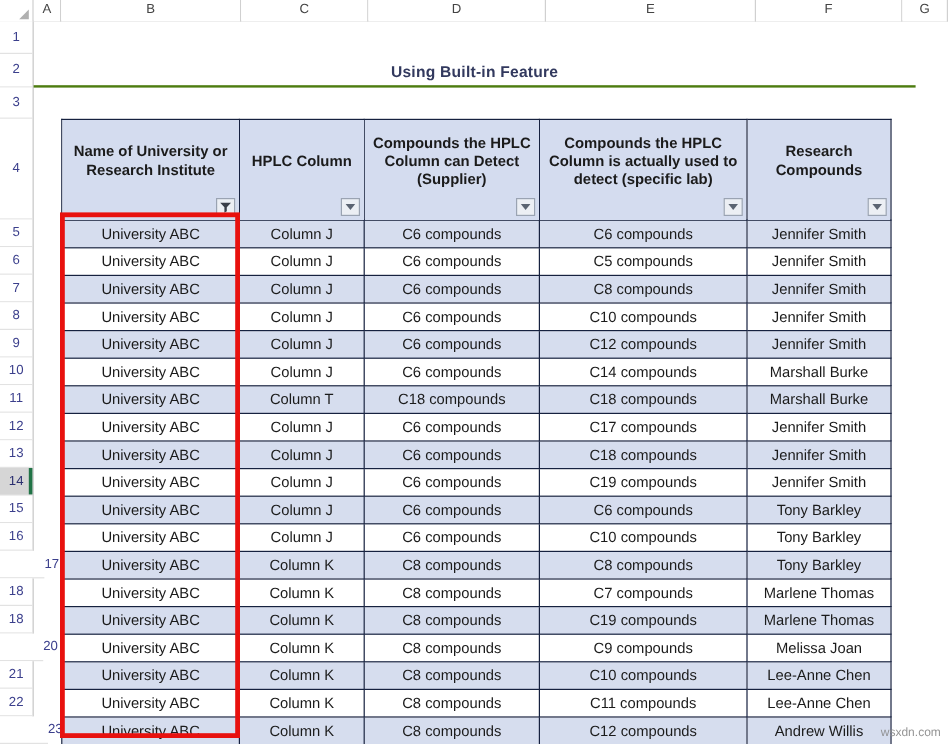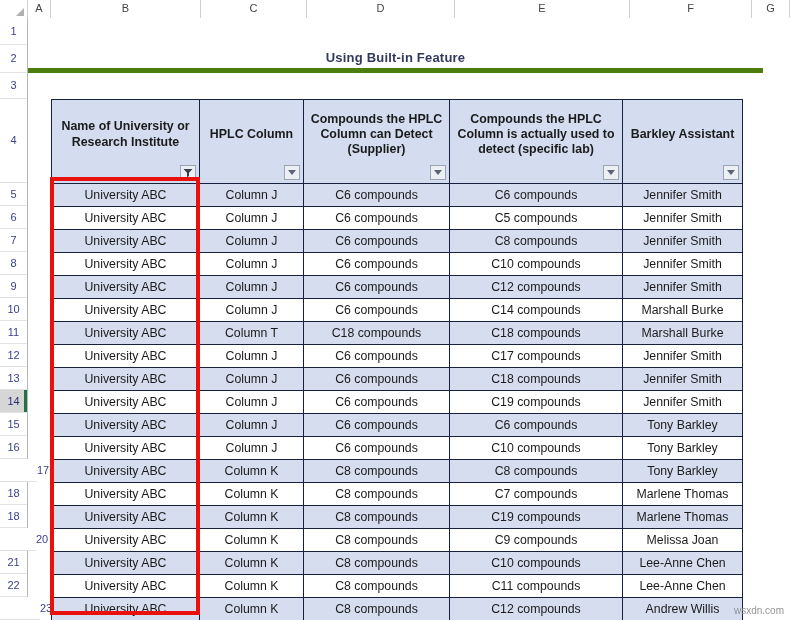--- a/index.html
+++ b/index.html
@@ -63,21 +63,21 @@
     position: absolute; right: 0; top: 0;
     width: 3px; height: 100%;
     background: #217346;
   }
 
   
   .title-band {
     position: absolute;
     left: 28px; top: 47px;
     width: 735px; height: 26px;
-    border-bottom: 5px solid #4d7c0f;
+    border-bottom: 2px solid #4d7c0f;
   }
   .title-text {
     width: 100%; height: 100%;
     display: flex; align-items: center; justify-content: center;
     font-size: 13px; font-weight: bold; color: #32395e;
     letter-spacing: .2px;
   }
 
   
   .xtable {
@@ -219,21 +219,21 @@
               <span class="arrow-dn"></span>
             </span>
         </th>
         <th class="c-e">
           <span>Compounds the HPLC Column is actually used to detect (specific lab)</span>
           <span class="filter-btn">
               <span class="arrow-dn"></span>
             </span>
         </th>
         <th class="c-f">
-          <span>Barkley Assistant</span>
+          <span>Research Compounds</span>
           <span class="filter-btn">
               <span class="arrow-dn"></span>
             </span>
         </th>
       </tr>
     </thead>
     <tbody id="tbody">
         <tr class="band">
           <td class="c-b">University ABC</td>
           <td class="c-c">Column J</td>

